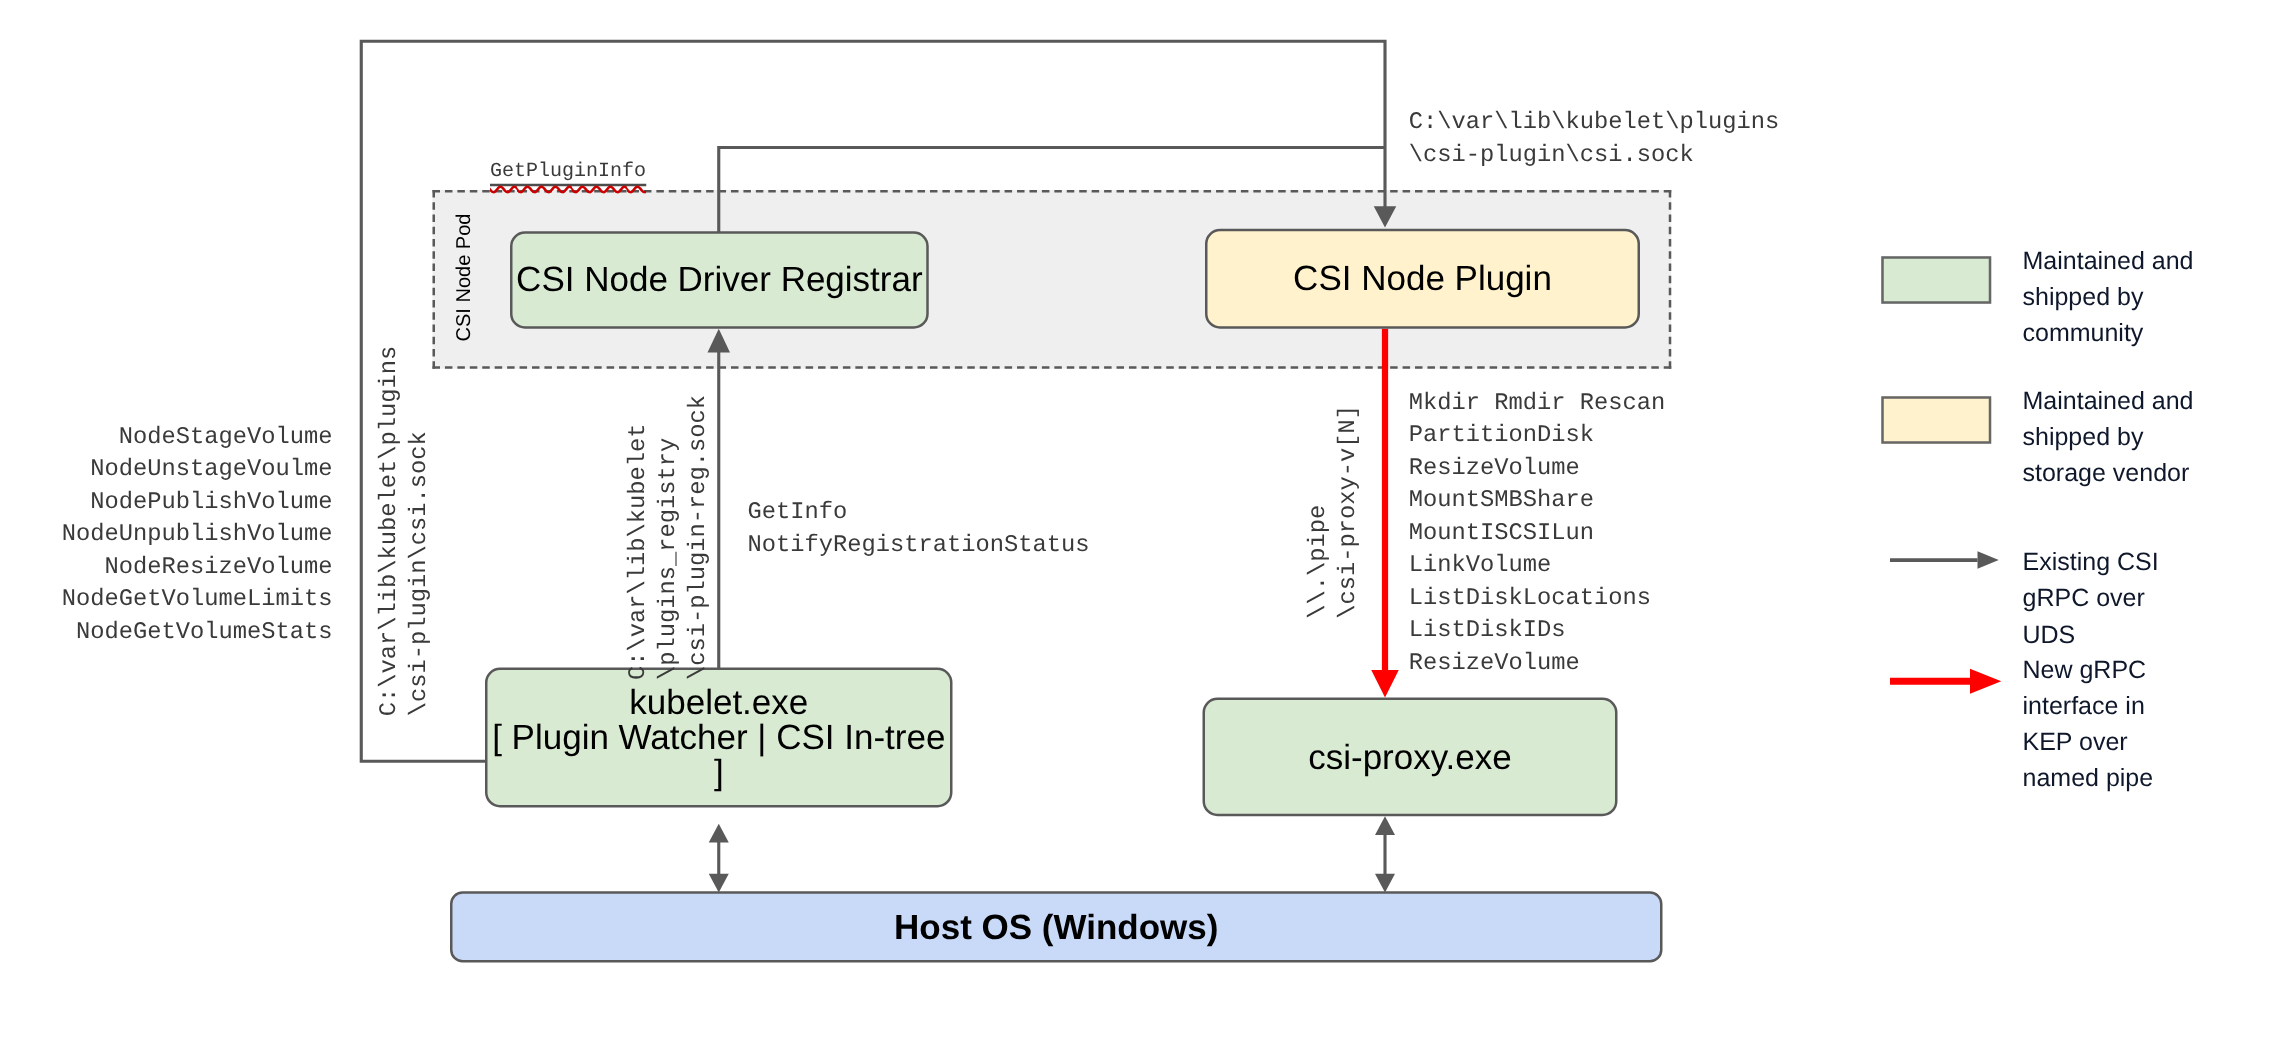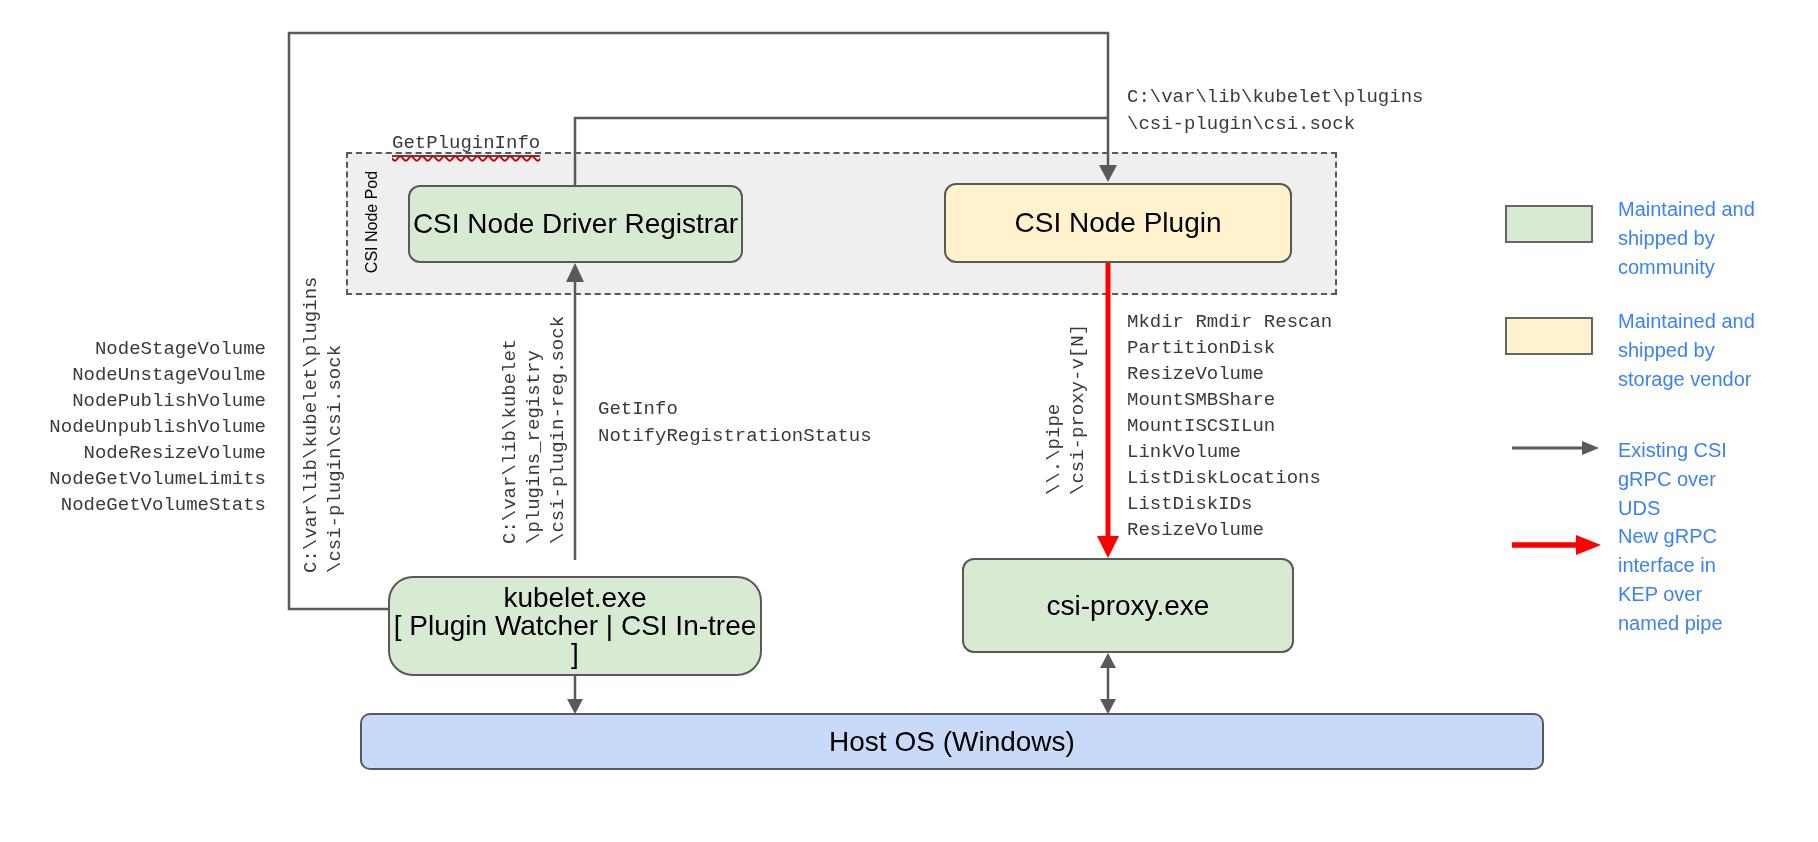--- a/index.html
+++ b/index.html
@@ -16,27 +16,27 @@
   .green{background:#d9ead3;}
   .yellow{background:#fff2cc;}
   .blue{background:#c9daf8;}
 
   .mono{font-family:"Liberation Mono","DejaVu Sans Mono",monospace;color:#3a3a3a;}
   .ann{position:absolute;z-index:4;white-space:pre-line;}
   .vtext{transform:rotate(-90deg);}
   .calls{font-size:19px;line-height:26px;}
   .pathlabel{font-size:19px;line-height:27px;}
 
-  .getplugin{font-size:19px;text-decoration-line:underline;text-decoration-style:wavy;
+  .getplugin{font-size:16px;text-decoration-line:underline;text-decoration-style:wavy;
              text-decoration-color:#cc0000;text-decoration-thickness:2px;text-underline-offset:7px;}
   .getplugin .inner{border-bottom:2px solid #4d4d4d;padding-bottom:1px;}
 
   .podlabel{font-size:16px;line-height:20px;color:#000;text-align:center;}
 
-  .legend-label{position:absolute;z-index:4;font-size:20px;line-height:29px;color:#3b82f6;white-space:pre-line;}
+  .legend-label{position:absolute;z-index:4;font-size:20px;line-height:29px;color:#0f172a;white-space:pre-line;}
   .swatch{position:absolute;z-index:4;width:88px;height:38px;border:2px solid #666666;box-sizing:border-box;}
   .sw-green{background:#d9ead3;}
   .sw-yellow{background:#fff2cc;}
 </style>
 </head>
 <body>
 
 <div id="canvas">
 
   <div class="pod"></div>
@@ -72,25 +72,25 @@
       <path d="M1512,448 H1582" fill="none" stroke="#595959" stroke-width="3"></path>
       <polygon points="1582,441 1582,455 1599,448" fill="#595959"></polygon>
     </g>
     <g>
       <path d="M1512,545 H1576" fill="none" stroke="#ff0000" stroke-width="5.5"></path>
       <polygon points="1576,535 1576,555 1601,545" fill="#ff0000"></polygon>
     </g>
   </svg>
 
   <div class="node green" style="left:408px;top:185px;width:335px;height:78px;">CSI Node Driver Registrar</div>
-  <div class="node yellow" style="left:944px;top:183px;width:348px;height:80px;">CSI Node Plugin</div>
-  <div class="node green" style="left:388px;top:576px;width:374px;height:100px;border-radius:25px;">kubelet.exe
+  <div class="node yellow" style="left:964px;top:183px;width:348px;height:80px;">CSI Node Plugin</div>
+  <div class="node green" style="left:388px;top:534px;width:374px;height:112px;">kubelet.exe
 [ Plugin Watcher | CSI In-tree ]</div>
   <div class="node green" style="left:962px;top:558px;width:332px;height:95px;">csi-proxy.exe</div>
-  <div class="node blue" style="left:360px;top:713px;width:1184px;height:57px;border-radius:10px;">Host OS (Windows)</div>
+  <div class="node blue" style="left:360px;top:713px;width:970px;height:57px;border-radius:10px;font-weight:bold;">Host OS (Windows)</div>
 
   <div class="ann mono getplugin" style="left:392px;top:110px;">
     <span class="inner">GetPluginInfo</span>
   </div>
 
   <div class="ann mono pathlabel" style="left:1127px;top:84px;">C:\var\lib\kubelet\plugins
 \csi-plugin\csi.sock</div>
 
   <div class="ann mono calls" style="left:20px;top:336px;width:246px;text-align:right;"><div>NodeStageVolume</div><div>NodeUnstageVoulme</div><div>NodePublishVolume</div><div>NodeUnpublishVolume</div><div>NodeResizeVolume</div><div>NodeGetVolumeLimits</div><div>NodeGetVolumeStats</div></div>
 

